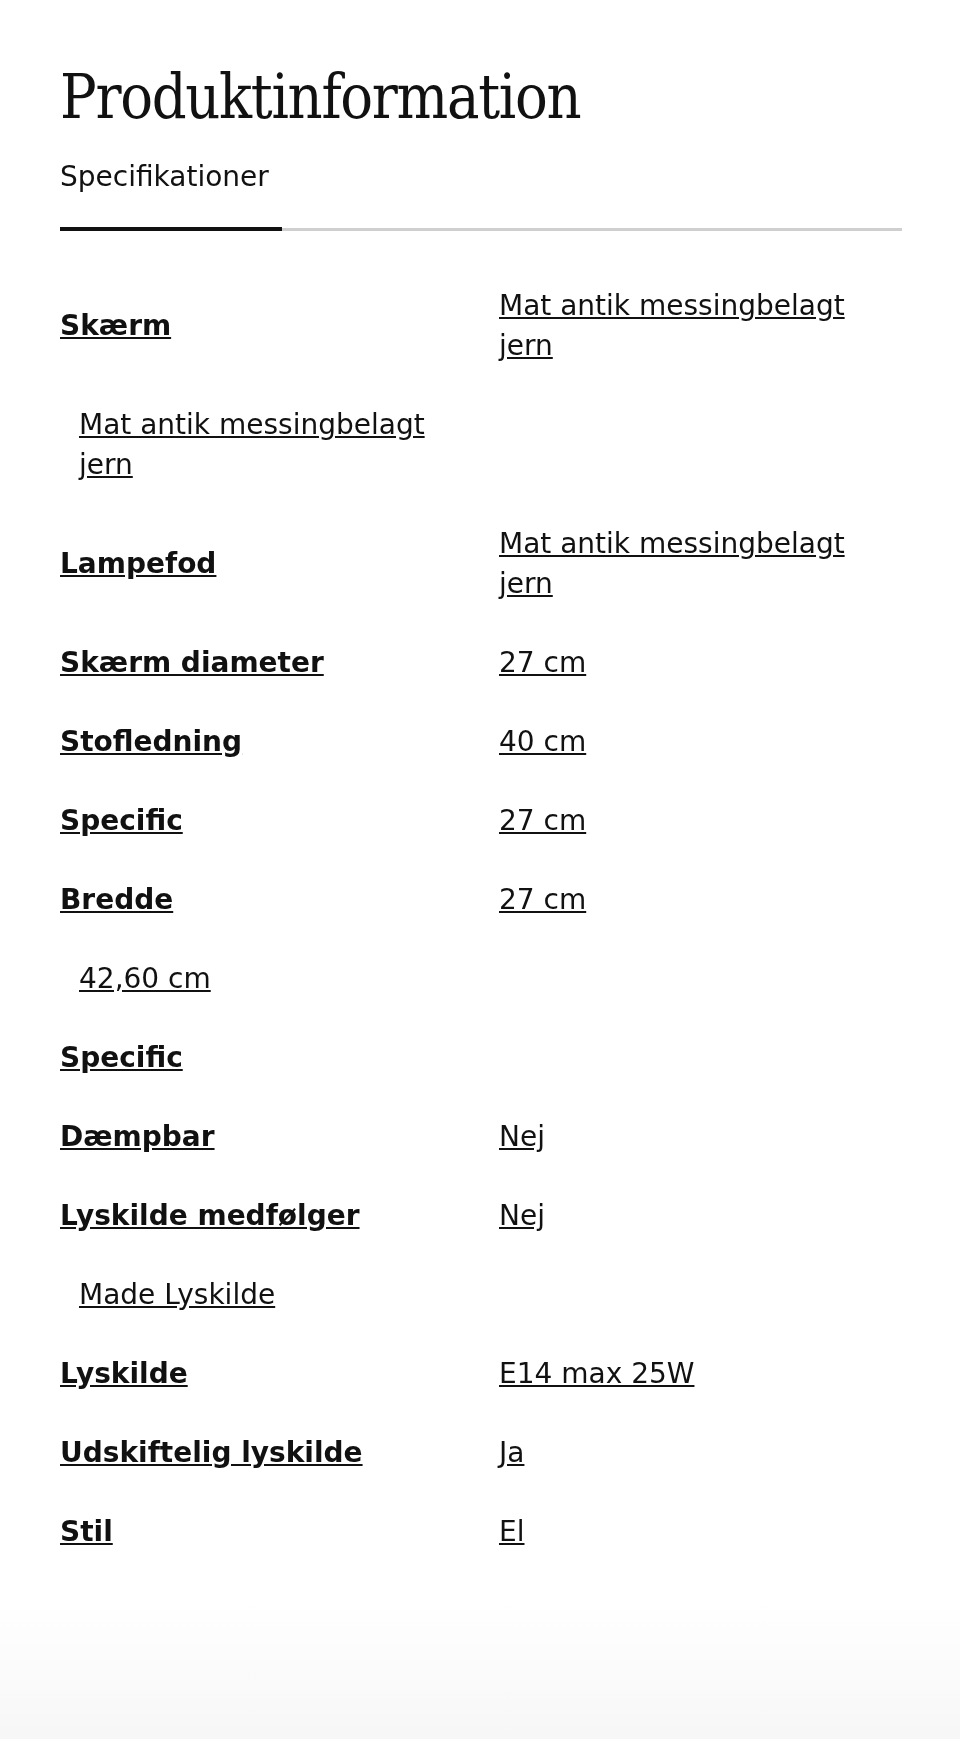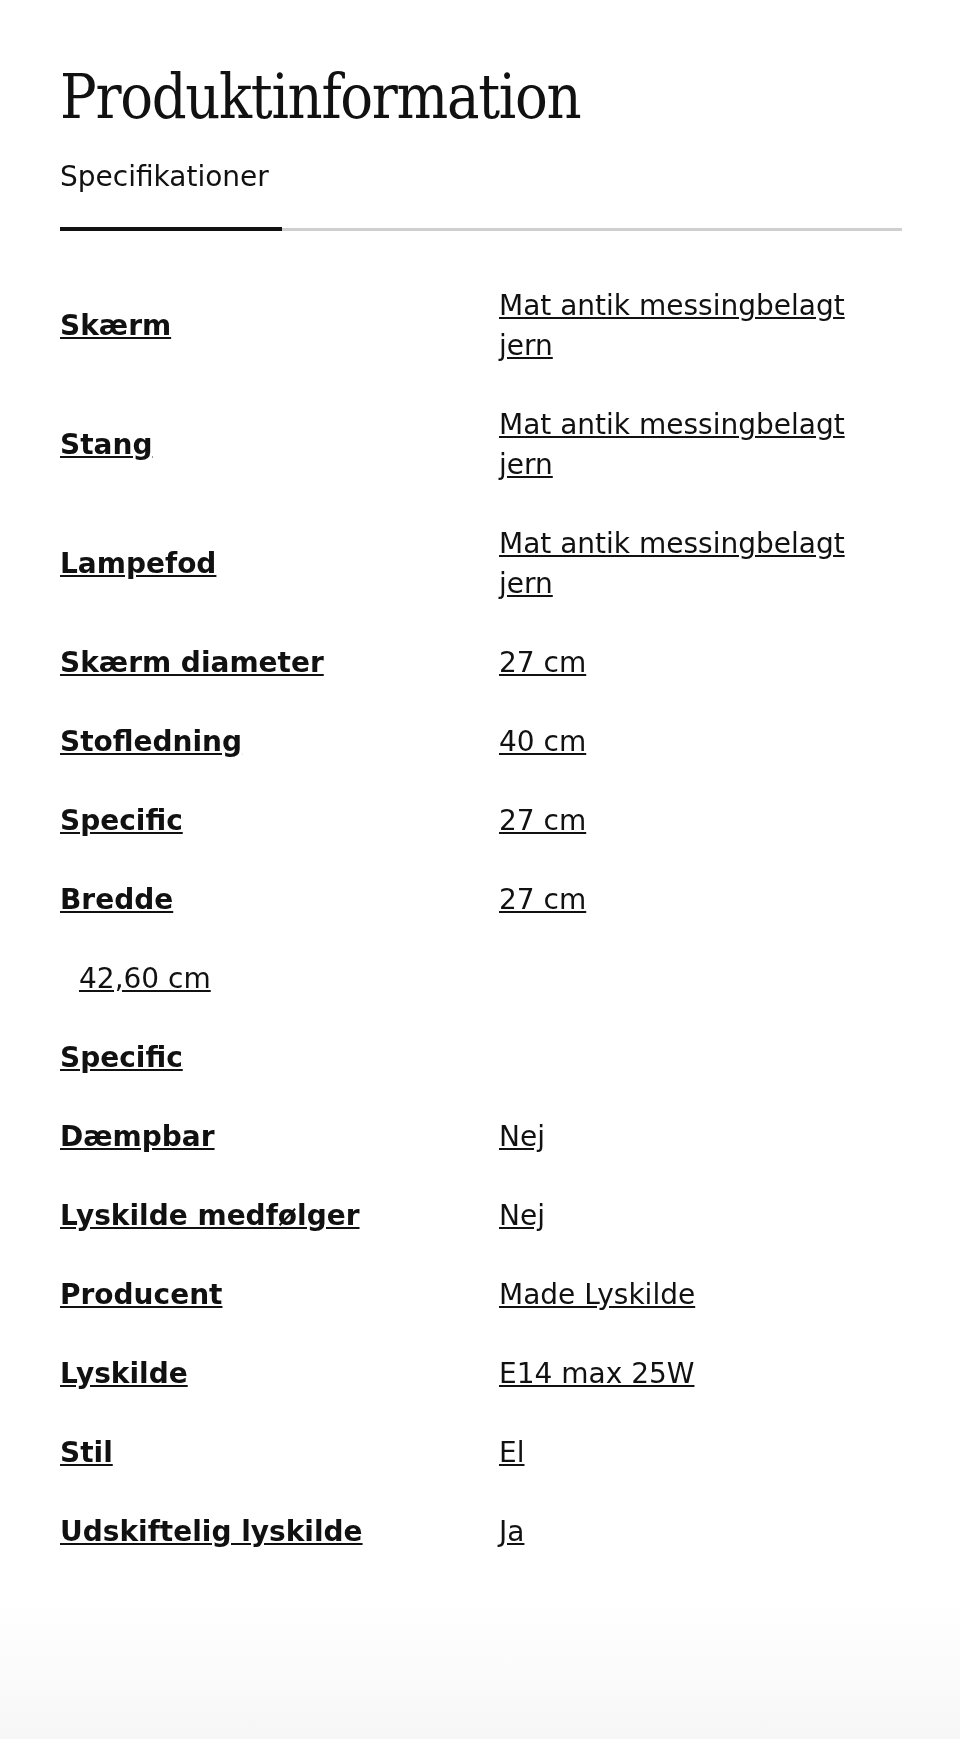--- a/index.html
+++ b/index.html
@@ -48,21 +48,20 @@
   </div>
   <div class="tab-track"></div>
   <div class="tab-indicator"></div>
 
   <div class="specs">
     <div class="row">
       <div class="k">Skærm</div>
       <div class="v">Mat antik messingbelagt jern</div>
     </div>
     <div class="row">
-      <div class="k">Stang</div>
       <div class="v">Mat antik messingbelagt jern</div>
     </div>
     <div class="row">
       <div class="k">Lampefod</div>
       <div class="v">Mat antik messingbelagt jern</div>
     </div>
     <div class="row">
       <div class="k">Skærm diameter</div>
       <div class="v">27 cm</div>
     </div>
@@ -86,30 +85,29 @@
     </div>
     <div class="row">
       <div class="k">Dæmpbar</div>
       <div class="v">Nej</div>
     </div>
     <div class="row">
       <div class="k">Lyskilde medfølger</div>
       <div class="v">Nej</div>
     </div>
     <div class="row">
-      <div class="k">Producent</div>
       <div class="v">Made Lyskilde</div>
     </div>
     <div class="row">
       <div class="k">Lyskilde</div>
       <div class="v">E14 max 25W</div>
     </div>
     <div class="row">
+      <div class="k">Udskiftelig lyskilde</div>
+      <div class="v">Ja</div>
+    </div>
+    <div class="row">
       <div class="k">Stil</div>
       <div class="v">El</div>
-    </div>
-    <div class="row">
-      <div class="k">Udskiftelig lyskilde</div>
-      <div class="v">Ja</div>
     </div>
   </div>
 </div>
 <div class="fade"></div>
 
 </body></html>

